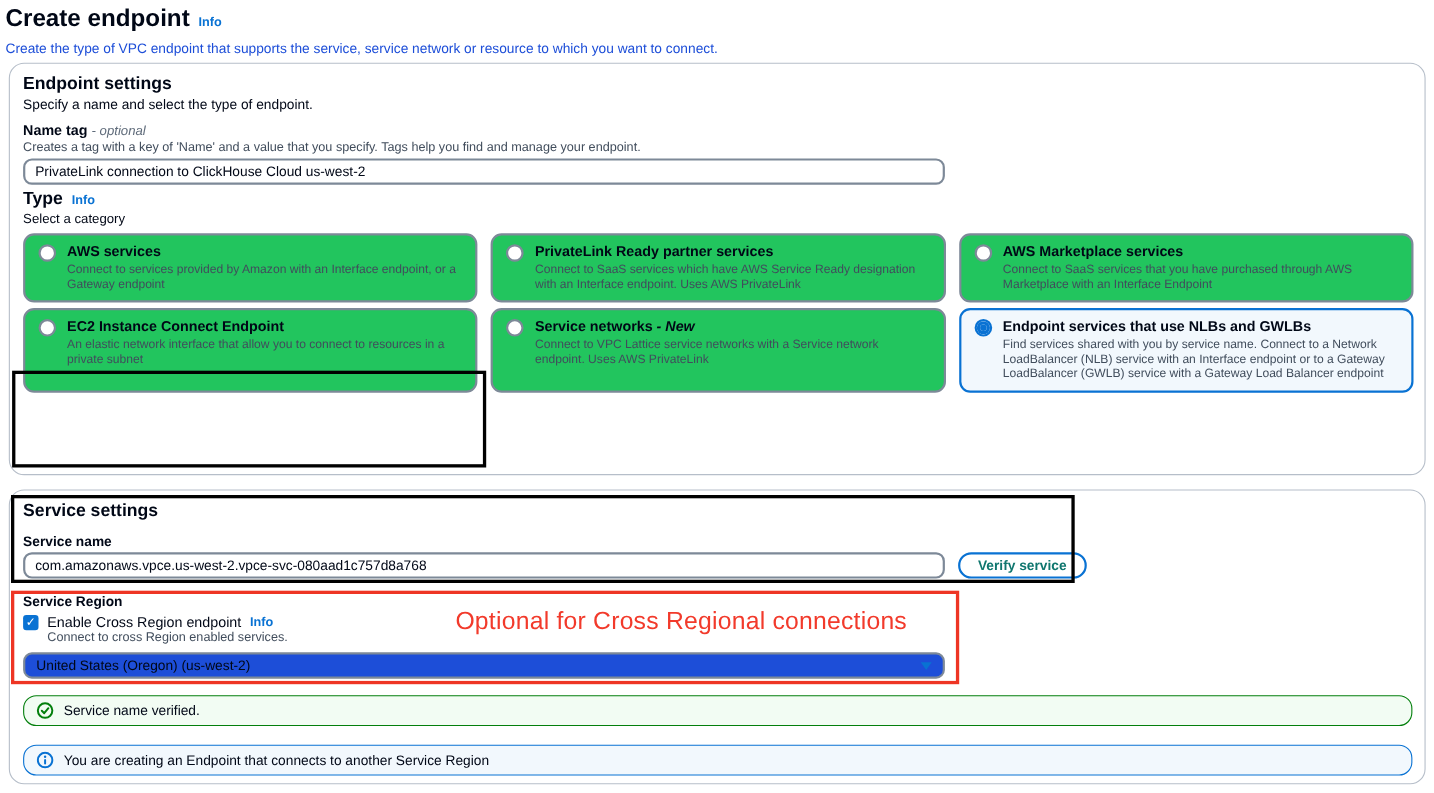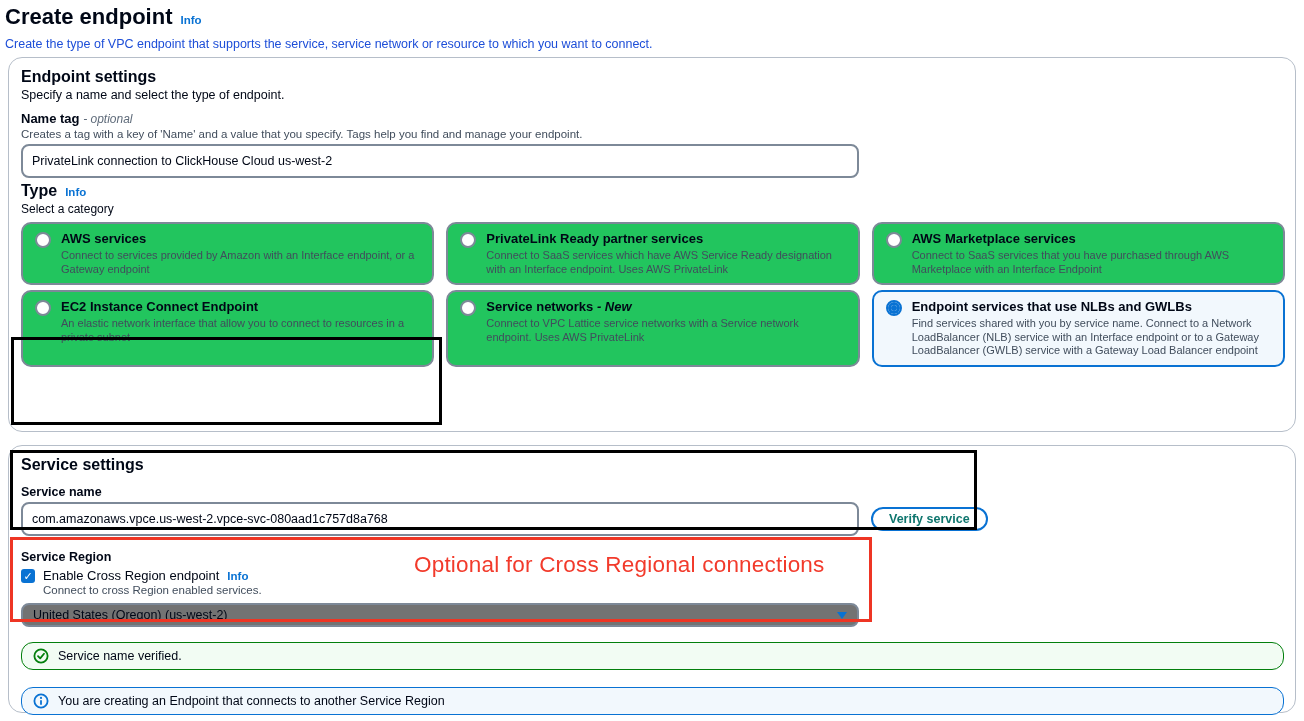--- a/index.html
+++ b/index.html
@@ -26,21 +26,21 @@
   .card.endpoint { top:57px; height:375px; }
   .card.service { top:445px; height:268px; }
   .section-title { font-size:16px; font-weight:bold; line-height:19px; }
   .section-sub { font-size:12.5px; color:#000716; margin-top:2px; }
 
   .field-label { font-size:13px; font-weight:bold; margin-top:9px; }
   .optional { font-style:italic; font-weight:normal; color:#5f6b7a; font-size:12px; }
   .field-help { font-size:11.5px; color:#414d5c; margin-top:2px; }
 
   .text-input {
-    display:block; width:838px; height:34px; margin-top:4px;
+    display:block; width:838px; height:24px; margin-top:4px;
     border:2px solid #7d8998; border-radius:8px;
     font-family:inherit; font-size:12.5px; color:#000716;
     padding:0 9px; background:#fff; outline:none;
   }
 
   .type-heading { margin-top:4px; }
   .type-sub { font-size:12px; margin-top:2px; }
 
   
   .tile-grid {
@@ -85,21 +85,21 @@
   .checkbox-row { display:flex; align-items:center; gap:8px; margin-top:4px; }
   .checkbox {
     width:14px; height:14px; border-radius:3px; background:#0972d3;
     color:#fff; font-size:11px; font-weight:bold; line-height:14px; text-align:center;
     cursor:pointer;
   }
   .checkbox-label { font-size:13px; }
   .checkbox-help { font-size:11.5px; color:#414d5c; margin:1px 0 0 22px; }
   .select {
     margin-top:7px; width:838px; height:24px;
-    border:2px solid #7d8998; border-radius:8px; background:#737373;
+    border:2px solid #7d8998; border-radius:8px; background:#1d4ed8;
     display:flex; align-items:center; justify-content:space-between;
     padding:0 10px; font-size:12.5px; cursor:pointer;
   }
   .caret-down {
     width:0; height:0; border-left:5.5px solid transparent; border-right:5.5px solid transparent;
     border-top:7px solid #0972d3;
   }
 
   
   .alert {

